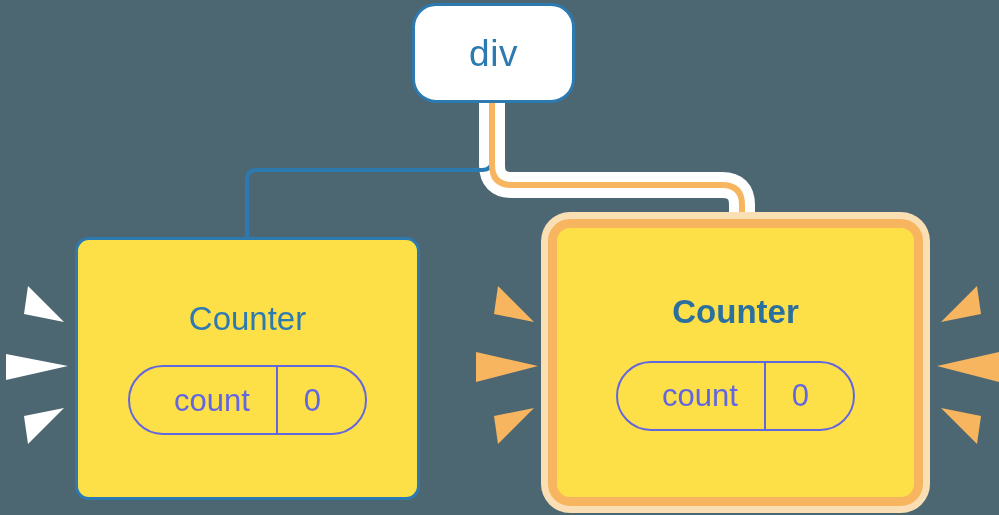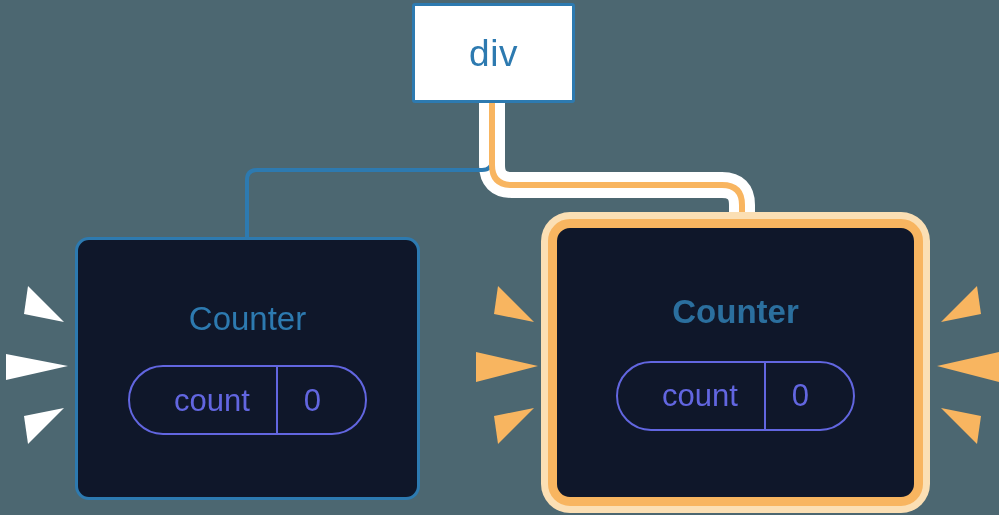--- a/index.html
+++ b/index.html
@@ -28,38 +28,38 @@
 
   
   .node-div {
     position: absolute;
     left: 412px;
     top: 3px;
     width: 163px;
     height: 100px;
     background: #ffffff;
     border: 3px solid #2d7ab0;
-    border-radius: 3px;
+    border-radius: 24px;
     box-sizing: border-box;
     display: flex;
     align-items: center;
     justify-content: center;
     z-index: 6;
   }
   .node-div .tag-label {
     color: #2d7ab0;
     font-size: 37px;
     letter-spacing: 0.5px;
     line-height: 1;
   }
 
   
   .node-counter {
     position: absolute;
-    background: #0f172a;
+    background: #fde047;
     box-sizing: border-box;
     z-index: 6;
   }
   .node-counter.plain {
     left: 75px;
     top: 237px;
     width: 345px;
     height: 263px;
     border: 3px solid #2d7ab0;
     border-radius: 14px;

